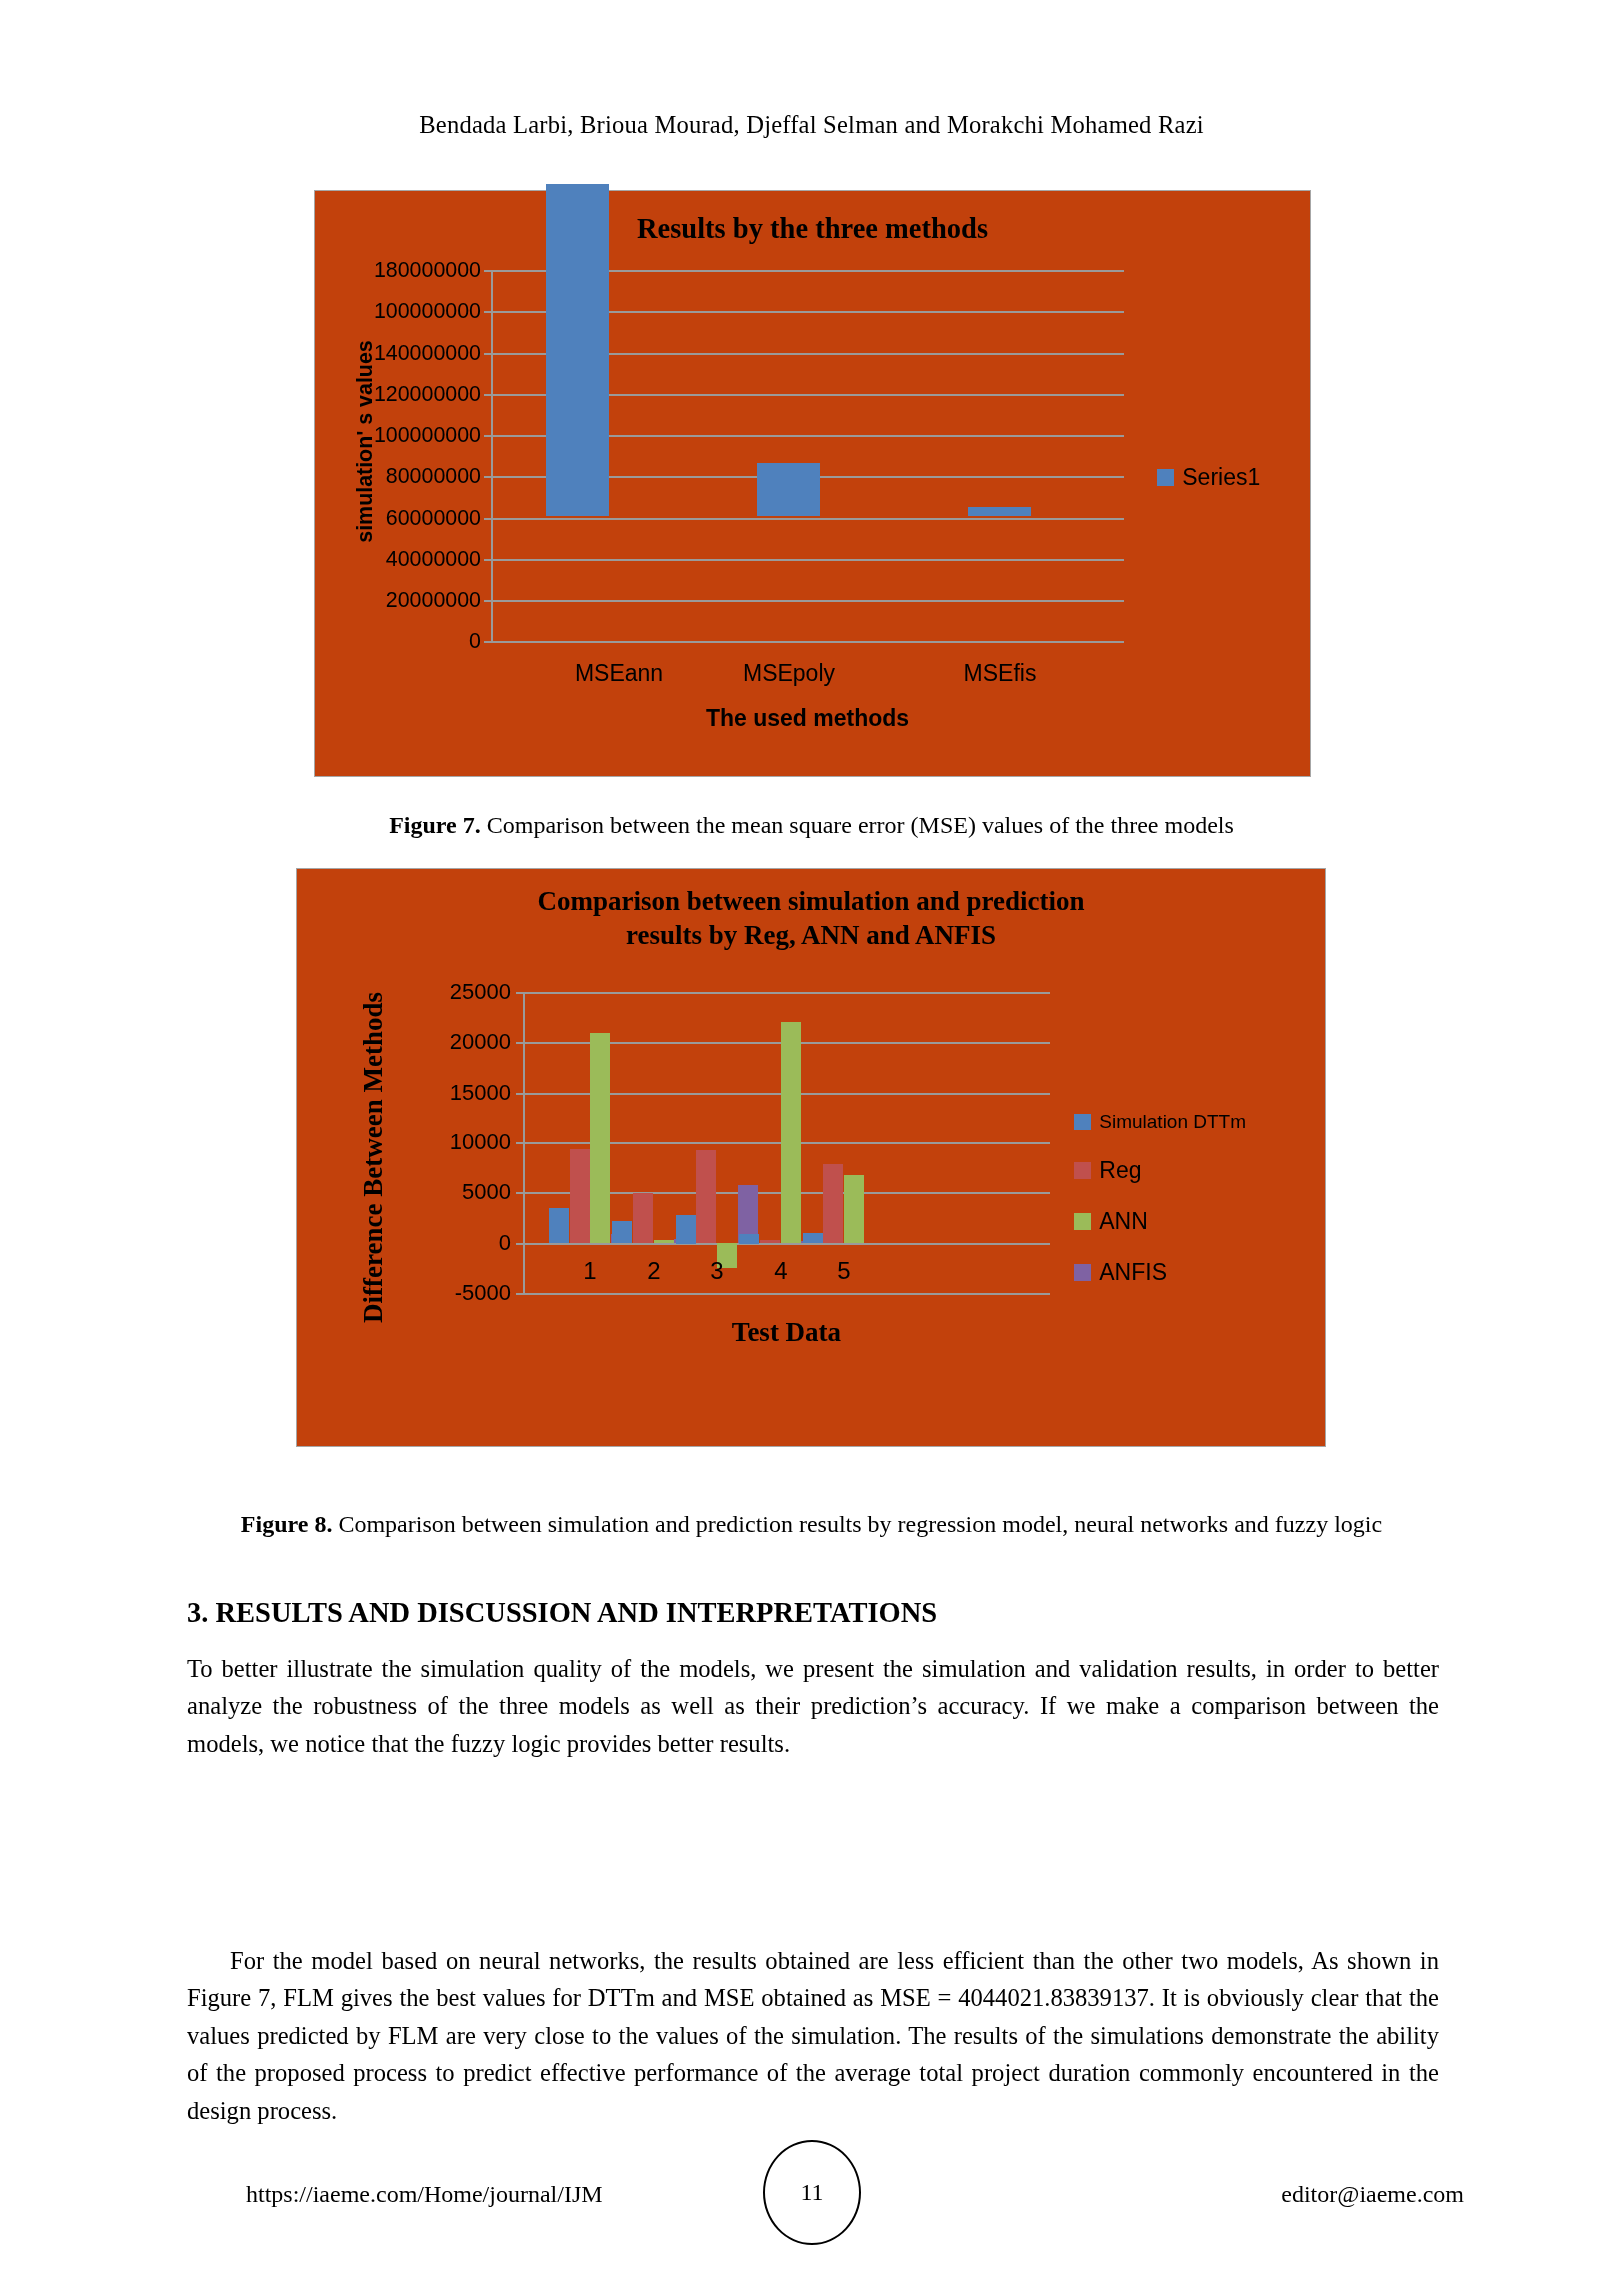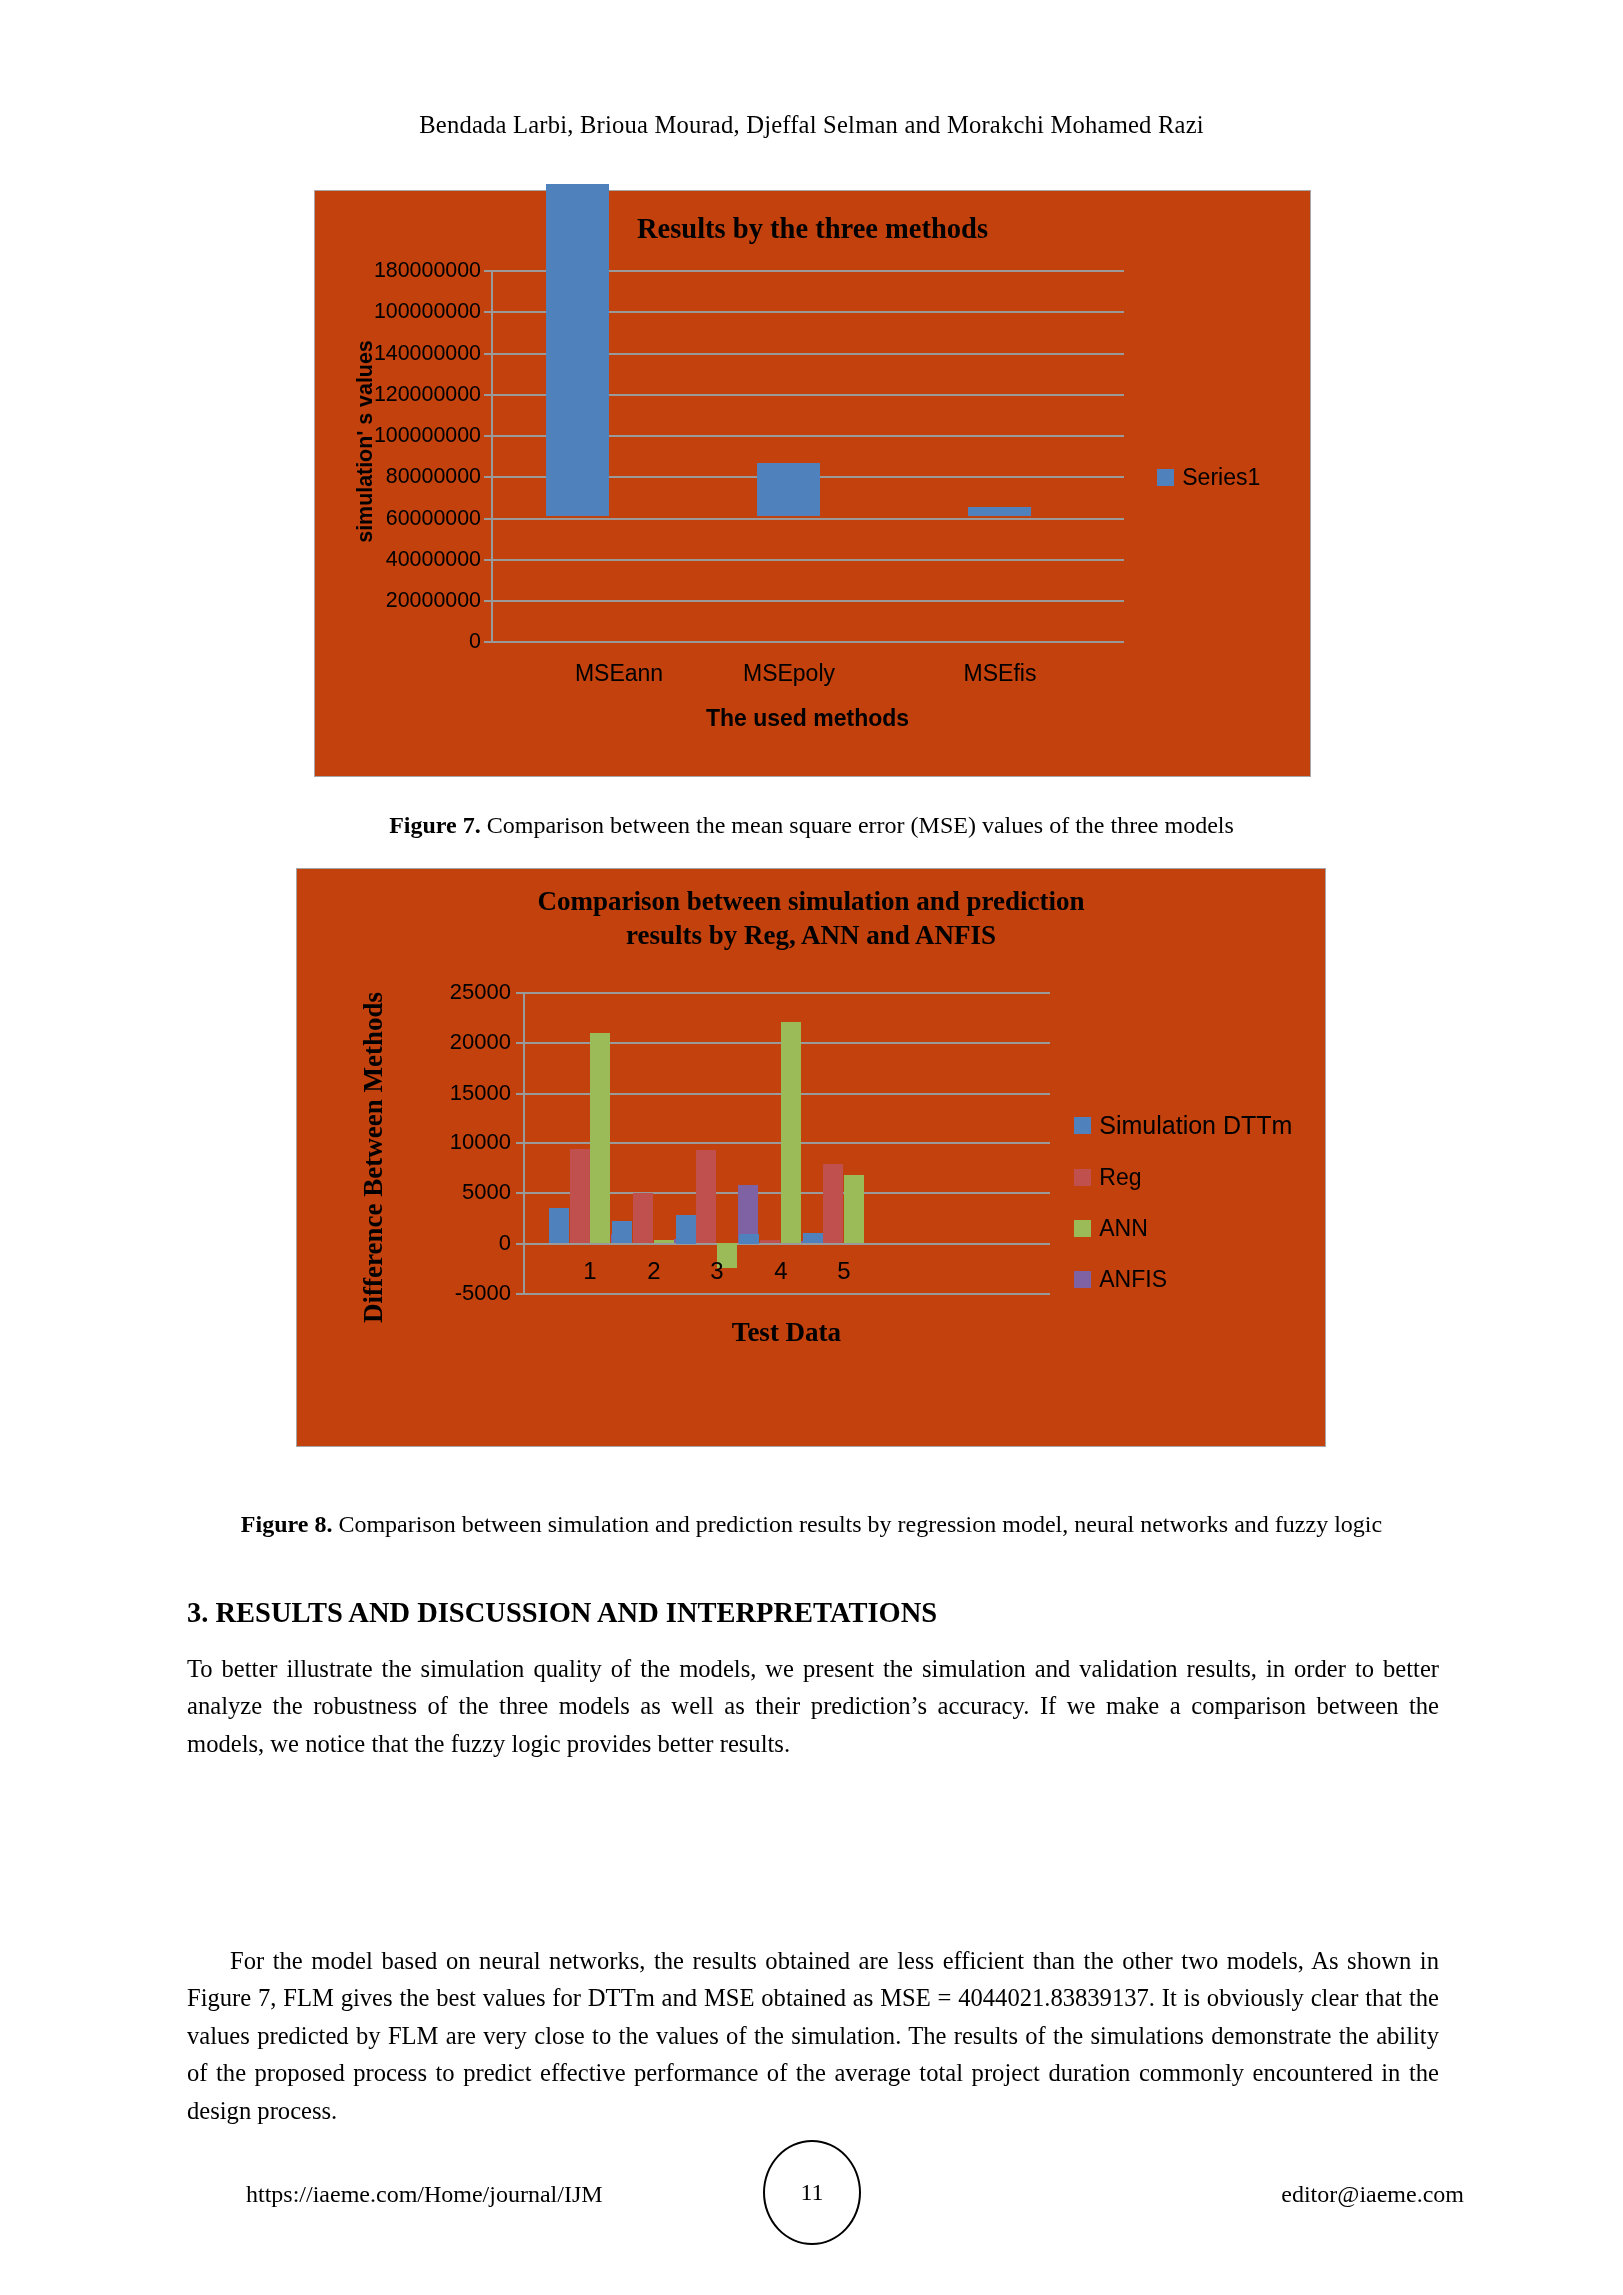--- a/index.html
+++ b/index.html
@@ -324,21 +324,21 @@
       <div class="cat-label sans" style="left:357px; top:388px; font-size:24px;">2</div>
       <div class="cat-label sans" style="left:420px; top:388px; font-size:24px;">3</div>
       <div class="cat-label sans" style="left:484px; top:388px; font-size:24px;">4</div>
       <div class="cat-label sans" style="left:547px; top:388px; font-size:24px;">5</div>
 
       <div class="x-axis-title" style="left:226px; top:448px; width:527px; font-size:27px; font-family:'Liberation Serif',serif;">Test Data</div>
 
       <div class="legend" style="left:777px; top:242px;">
         <div class="legend-row">
           <span class="legend-swatch" style="background:#4f81bd;"></span>
-          <span class="legend-label" style="font-size:25px;">Simulation DTTm</span>
+          <span class="legend-label" style="font-size:19px;">Simulation DTTm</span>
         </div>
         <div class="legend-row">
           <span class="legend-swatch" style="background:#c0504d;"></span>
           <span class="legend-label" style="font-size:23px;">Reg</span>
         </div>
         <div class="legend-row">
           <span class="legend-swatch" style="background:#9bbb59;"></span>
           <span class="legend-label" style="font-size:23px;">ANN</span>
         </div>
         <div class="legend-row">

